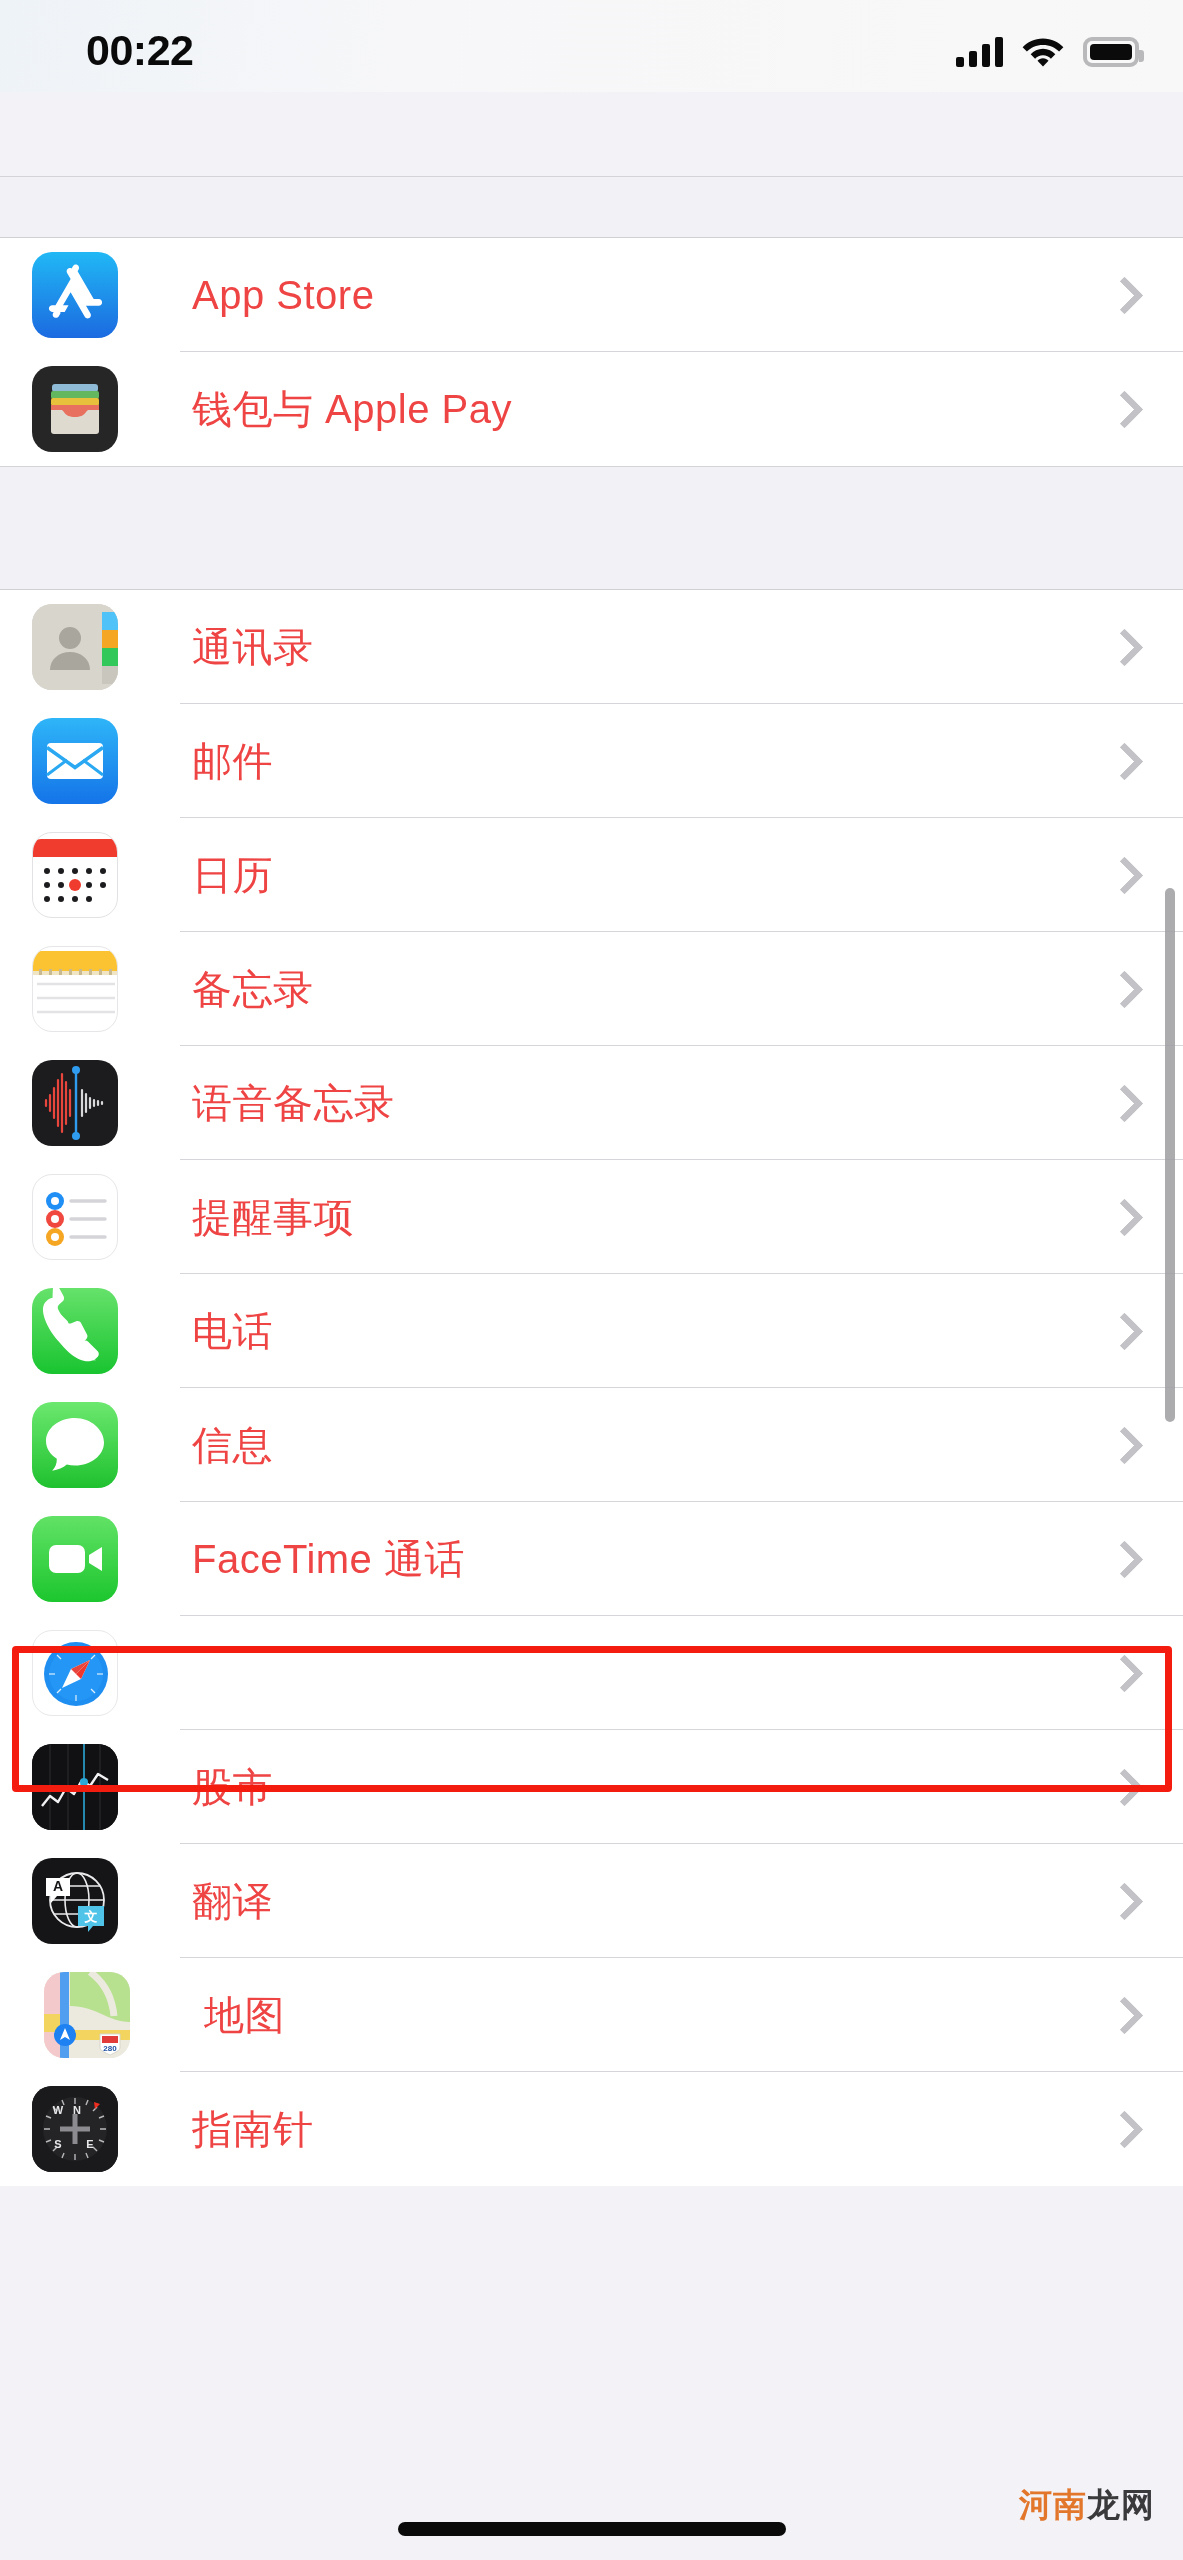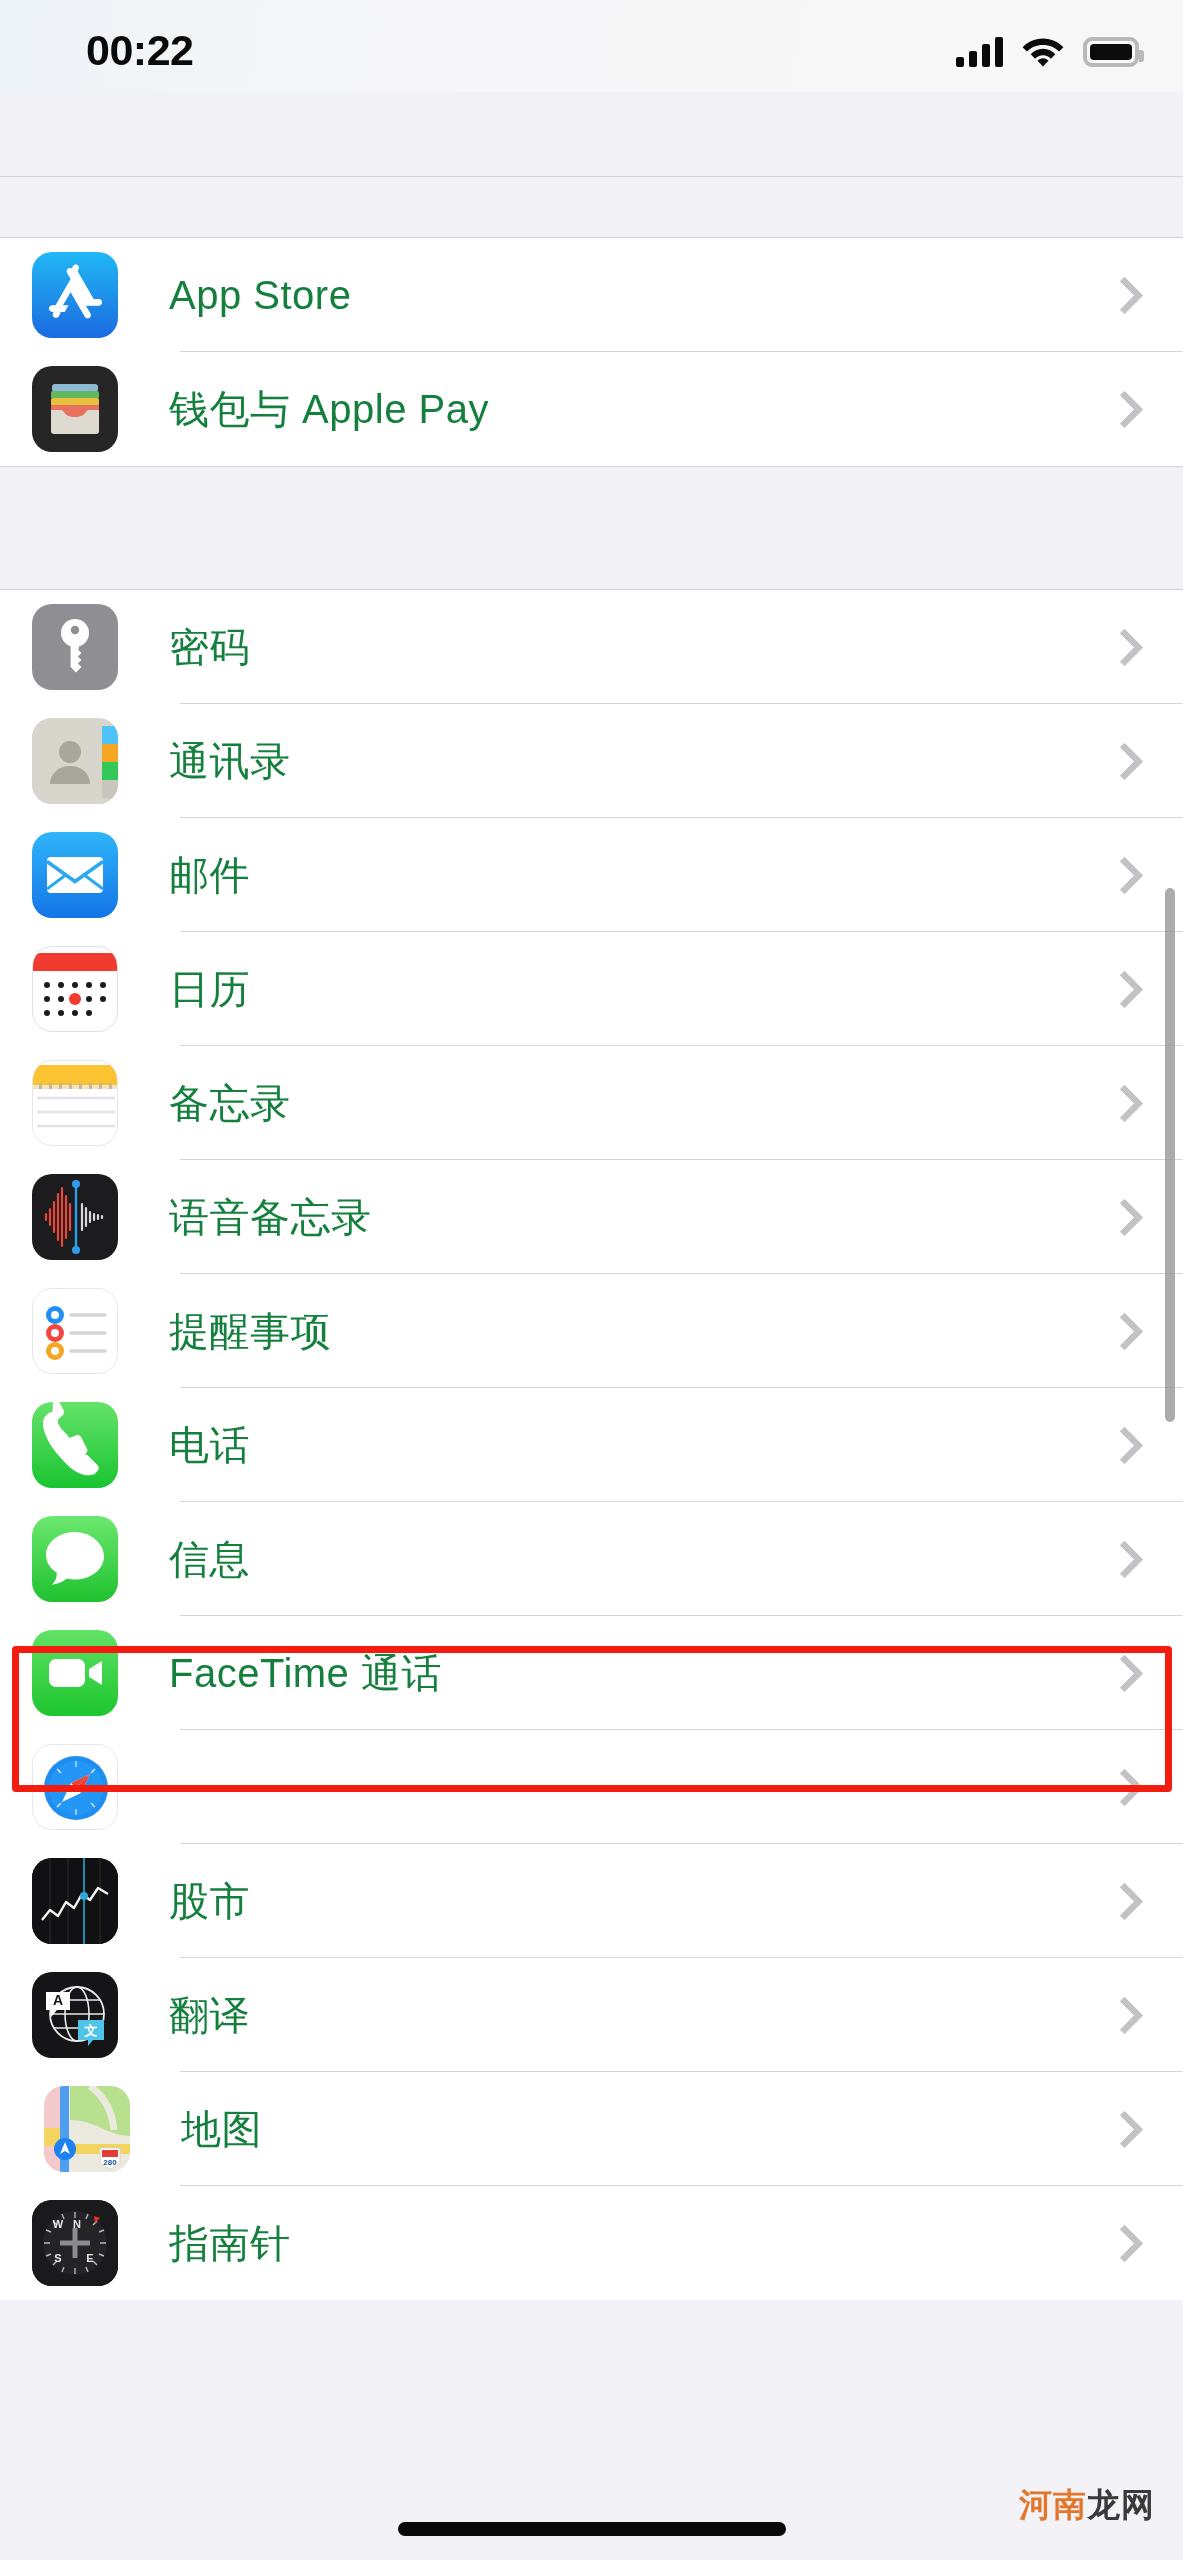--- a/index.html
+++ b/index.html
@@ -57,21 +57,21 @@
   }
   .row .sep{
     position:absolute; left:180px; right:0; bottom:0; height:1.5px; background:#d6d6da;
   }
   .row:last-child .sep{ display:none; }
   .icon{
     width:86px; height:86px; border-radius:20px; flex:0 0 86px;
     position:relative; overflow:hidden;
   }
   .label{
-    margin-left:51px; font-size:40px; color:#15803d; letter-spacing:0.5px;
+    margin-left:74px; font-size:40px; color:#ef4444; letter-spacing:0.5px;
     white-space:nowrap;
   }
   .chev{
     position:absolute; right:52px; top:50%; transform:translateY(-50%);
     width:22px; height:40px;
   }
   .chev::before{
     content:""; position:absolute; left:2px; top:7px;
     width:20px; height:20px; border-right:7px solid #c3c3c7; border-top:7px solid #c3c3c7;
     transform:rotate(45deg); border-radius:2px;
@@ -186,32 +186,20 @@
         <div class="chev"></div>
 
       </div>
 
     </div>
 
     <div class="gap g2"></div>
 
     <div class="group">
 
-      <div class="row">
-        <div class="icon ic-passwords">
-          <svg width="86" height="86" viewBox="0 0 86 86">
-            <circle cx="43" cy="29" r="14" fill="#fff"></circle>
-            <circle cx="43" cy="26" r="4.2" fill="#8e8e93"></circle>
-            <path d="M38.6 40h8.8l-1 6 3 3-3.5 3.5 3.5 3.5-3.5 3.5 3.5 3.5-5.4 5.5-5.4-5.5z" fill="#fff"></path>
-          </svg>
-        </div>
-        <div class="label">密码</div>
-        <div class="chev"></div>
-        <div class="sep"></div>
-      </div>
 
       <div class="row">
         <div class="icon ic-contacts">
           <svg width="86" height="86" viewBox="0 0 86 86">
             <rect x="0" y="0" width="86" height="86" fill="#d8d5cd"></rect>
             <rect x="70" y="8" width="16" height="18" fill="#4fc3f7"></rect>
             <rect x="70" y="26" width="16" height="18" fill="#f5a623"></rect>
             <rect x="70" y="44" width="16" height="18" fill="#32c85a"></rect>
             <rect x="70" y="62" width="16" height="18" fill="#c9c6be"></rect>
             <circle cx="38" cy="34" r="11" fill="#a9a69e"></circle>

